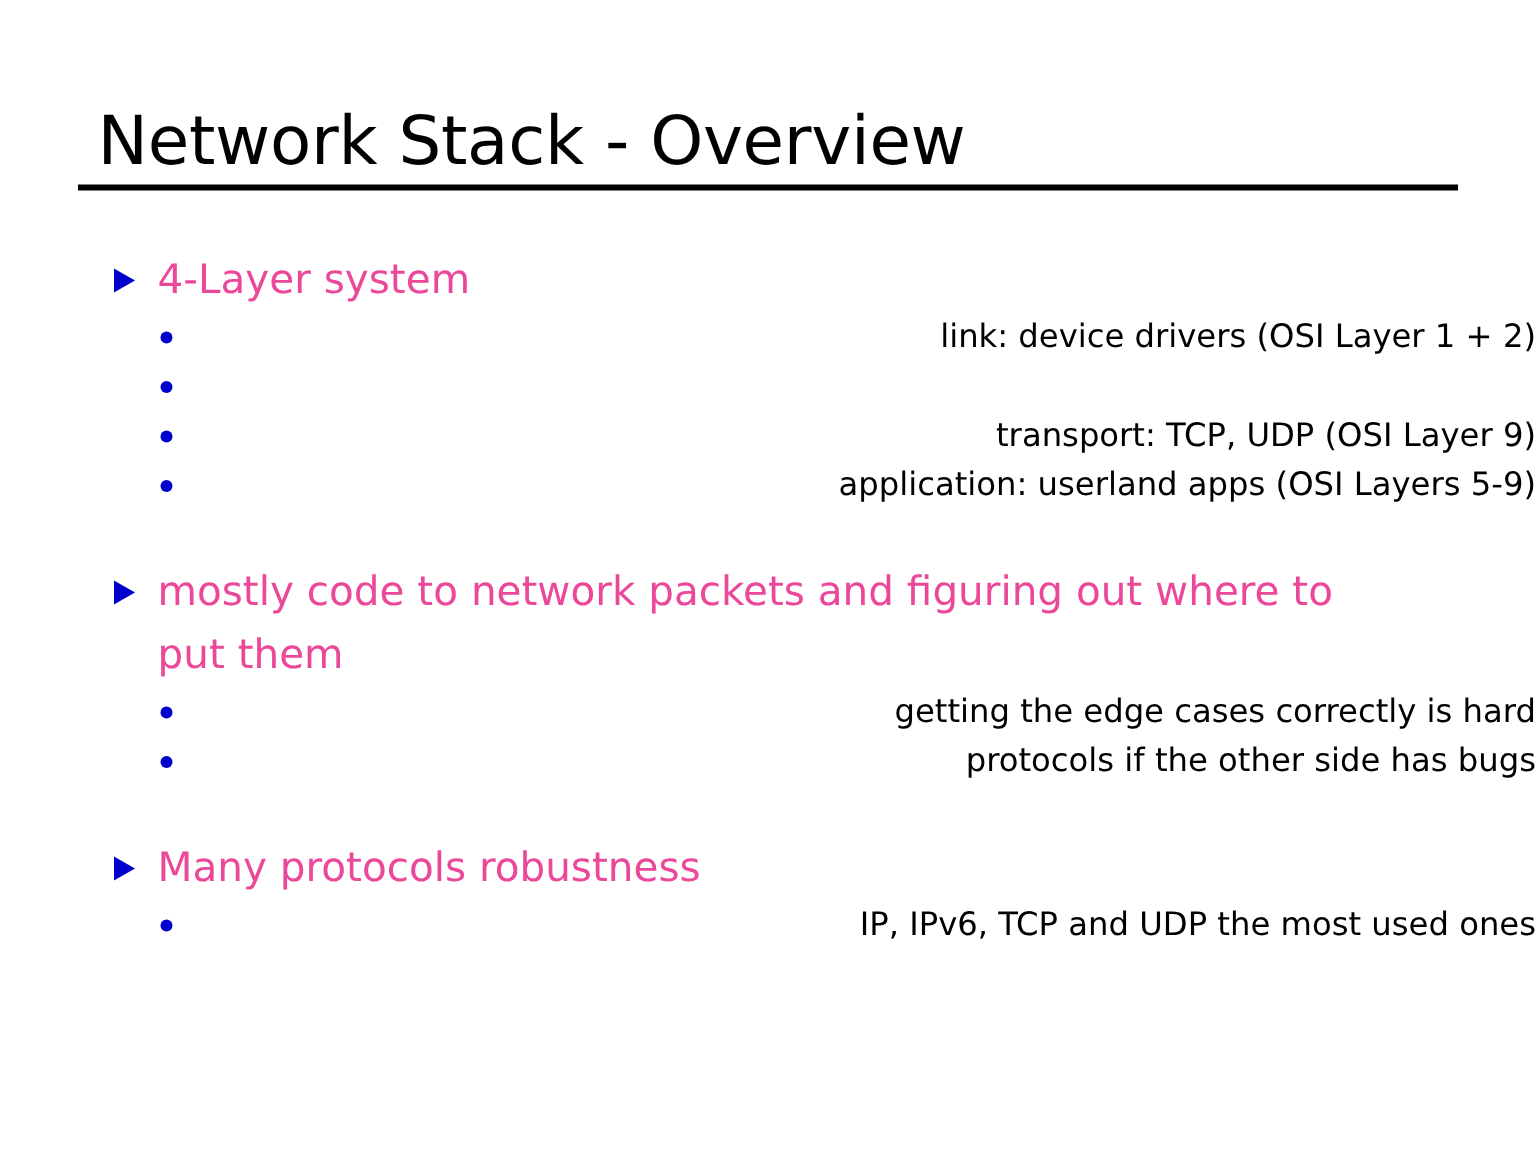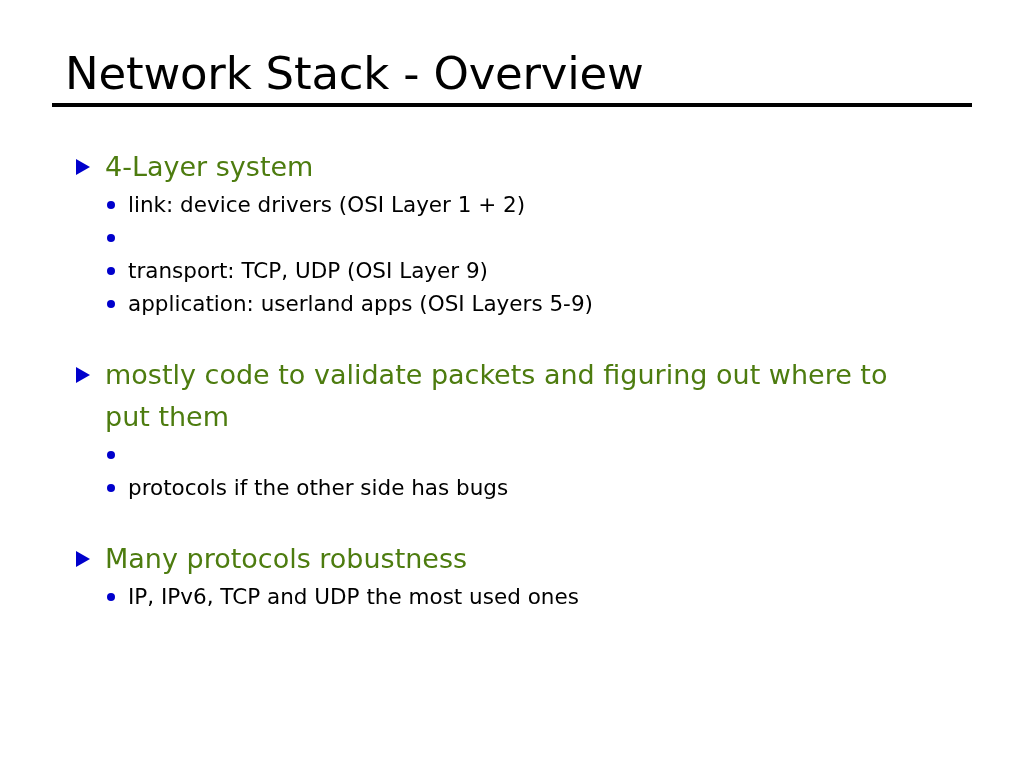--- a/index.html
+++ b/index.html
@@ -15,20 +15,21 @@
     font-family: "DejaVu Sans", "Liberation Sans", sans-serif;
     color: #000000;
     -webkit-font-smoothing: antialiased;
   }
 
   .slide {
     position: relative;
     width: 1024px;
     height: 651px;
     background: #ffffff;
+    margin-top: 20px;
   }
 
   
   .title-block {
     position: absolute;
     left: 52px;
     top: 48px;
     width: 920px;
   }
   .slide-title {
@@ -62,21 +63,21 @@
   .group + .group {
     margin-top: 34px;
   }
 
   
   .l1 {
     position: relative;
     padding-left: 105px;
     font-size: 27px;
     line-height: 42px;
-    color: #4d7c0f;
+    color: #ec4899;
     min-height: 42px;
   }
   .l1 .tri-icon {
     position: absolute;
     left: 76px;
     top: 13px;
     width: 0;
     height: 0;
     border-top: 8px solid transparent;
     border-bottom: 8px solid transparent;
@@ -105,20 +106,21 @@
     position: absolute;
     left: 107px;
     top: 13px;
     width: 8px;
     height: 8px;
     border-radius: 50%;
     background: #0000CC;
   }
   .l2-text {
     display: block;
+    text-align: right;
   }
 </style>
 </head>
 <body>
 
 <div class="slide">
 
   <div class="title-block">
     <h1 class="slide-title">Network Stack - Overview</h1>
     <div class="title-rule"></div>
@@ -146,25 +148,26 @@
         <li class="l2">
           <span class="dot-icon"></span>
           <span class="l2-text">application: userland apps (OSI Layers 5-9)</span>
         </li>
       </ul>
     </div>
 
     <div class="group">
       <div class="l1">
         <span class="tri-icon"></span>
-        <span class="l1-text">mostly code to validate packets and figuring out where to put them</span>
+        <span class="l1-text">mostly code to network packets and figuring out where to put them</span>
       </div>
       <ul class="l2list">
         <li class="l2">
           <span class="dot-icon"></span>
+          <span class="l2-text">getting the edge cases correctly is hard</span>
         </li>
         <li class="l2">
           <span class="dot-icon"></span>
           <span class="l2-text">protocols if the other side has bugs</span>
         </li>
       </ul>
     </div>
 
     <div class="group">
       <div class="l1">

